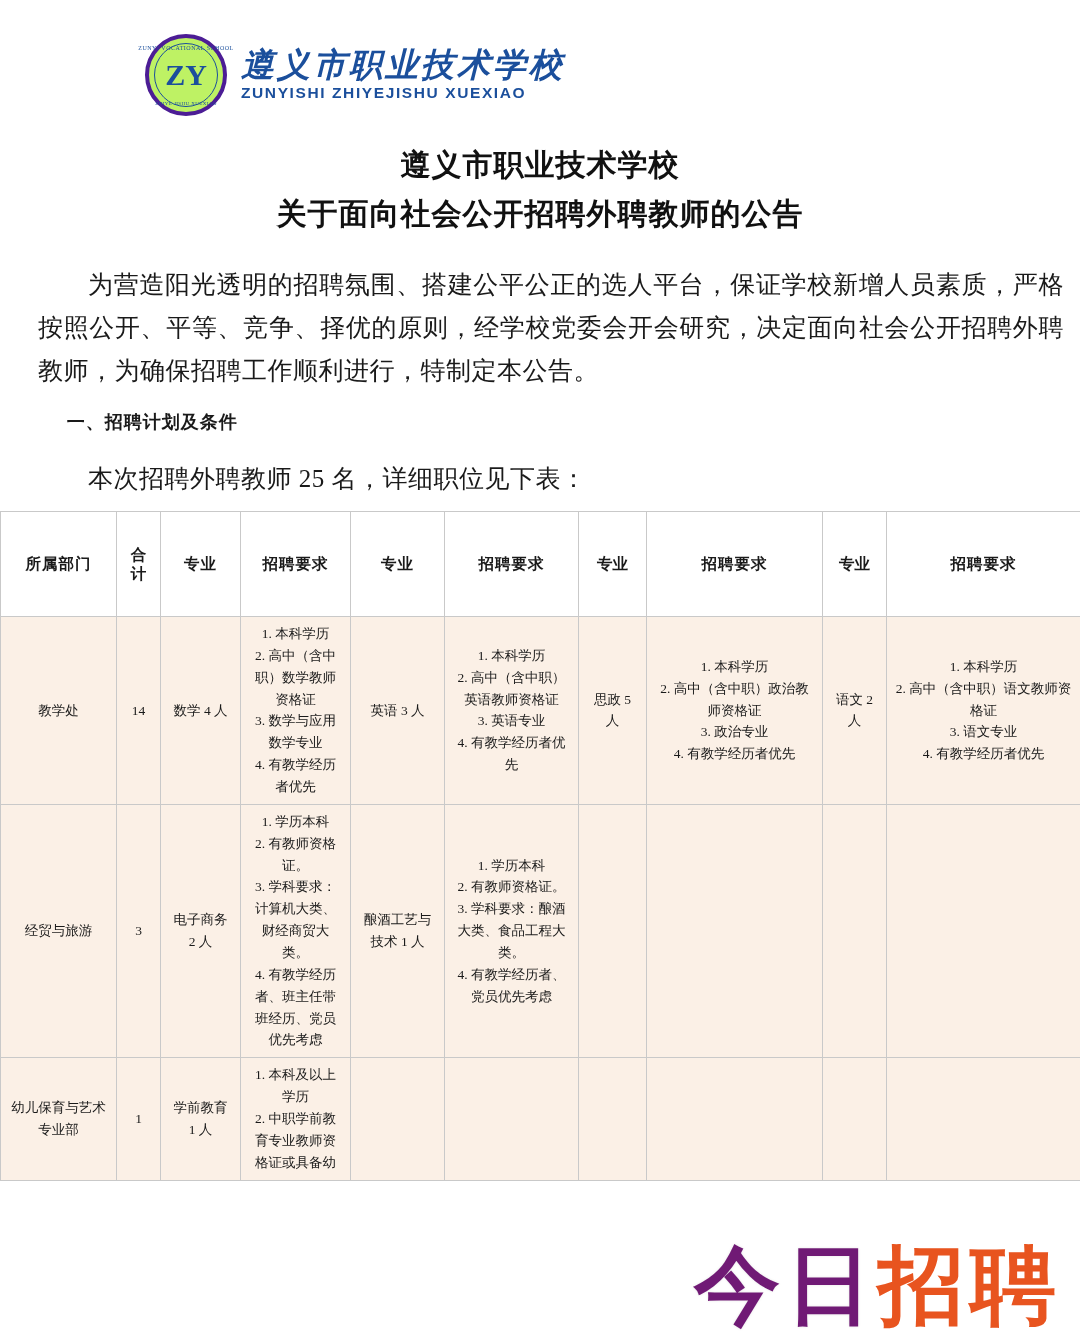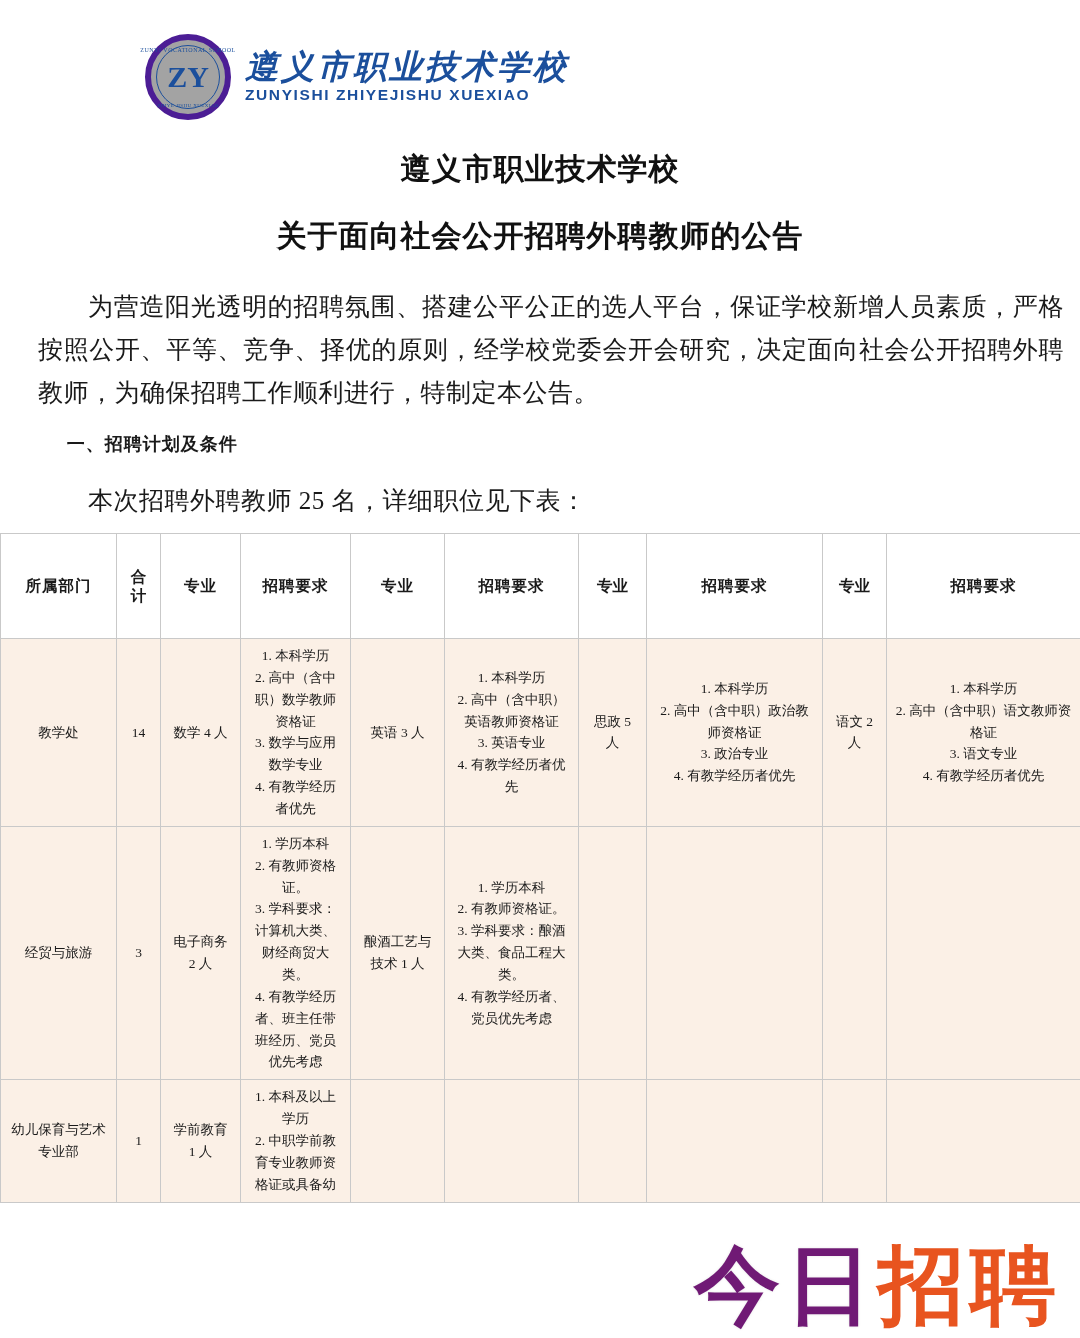--- a/index.html
+++ b/index.html
@@ -26,24 +26,24 @@
   .logo-row {
     display: flex;
     align-items: center;
     padding: 34px 0 0 145px;
     gap: 14px;
   }
   .logo-seal {
     width: 74px;
     height: 74px;
     border-radius: 50%;
-    border: 6px solid #4c1d95;
+    border: 4px solid #4c1d95;
     position: relative;
     flex: none;
-    background: #a3a3a3;
+    background: #bef264;
   }
   .logo-seal::before {
     content: "";
     position: absolute;
     inset: 5px;
     border-radius: 50%;
     border: 1px solid #1b4f9c;
   }
   .logo-seal .seal-mark {
     position: absolute;
@@ -103,21 +103,21 @@
   .doc-title {
     text-align: center;
     font-family: "Liberation Sans", sans-serif;
     font-weight: bold;
     font-size: 30px;
     line-height: 1.55;
     color: #111;
     margin: 26px 60px 0 60px;
     letter-spacing: 1px;
   }
-  .doc-title div + div { margin-top: 20px; }
+  .doc-title div + div { margin-top: 2px; }
 
   
   .body-wrap {
     padding: 0 16px 0 38px;
   }
   p.para {
     font-family: "Liberation Serif", serif;
     font-size: 25px;
     line-height: 1.72;
     text-align: justify;

